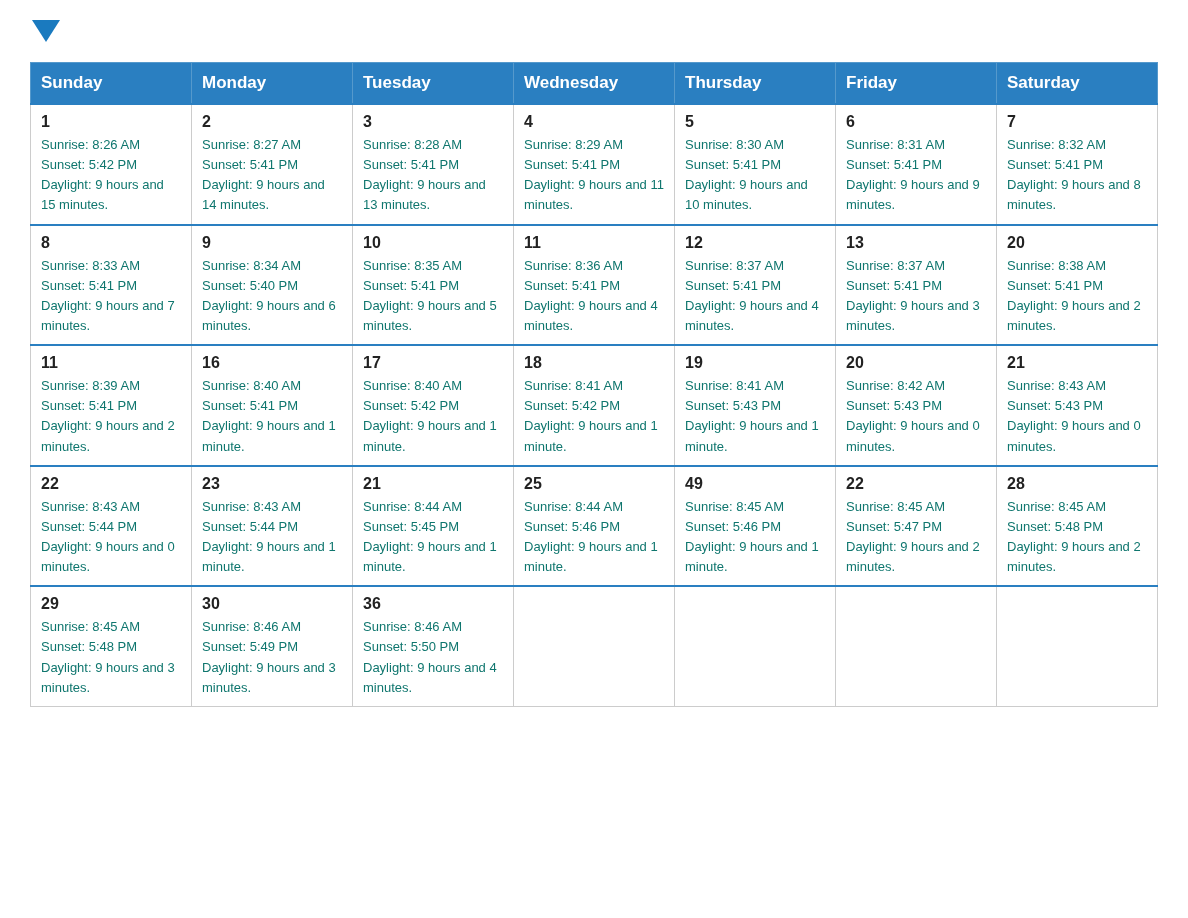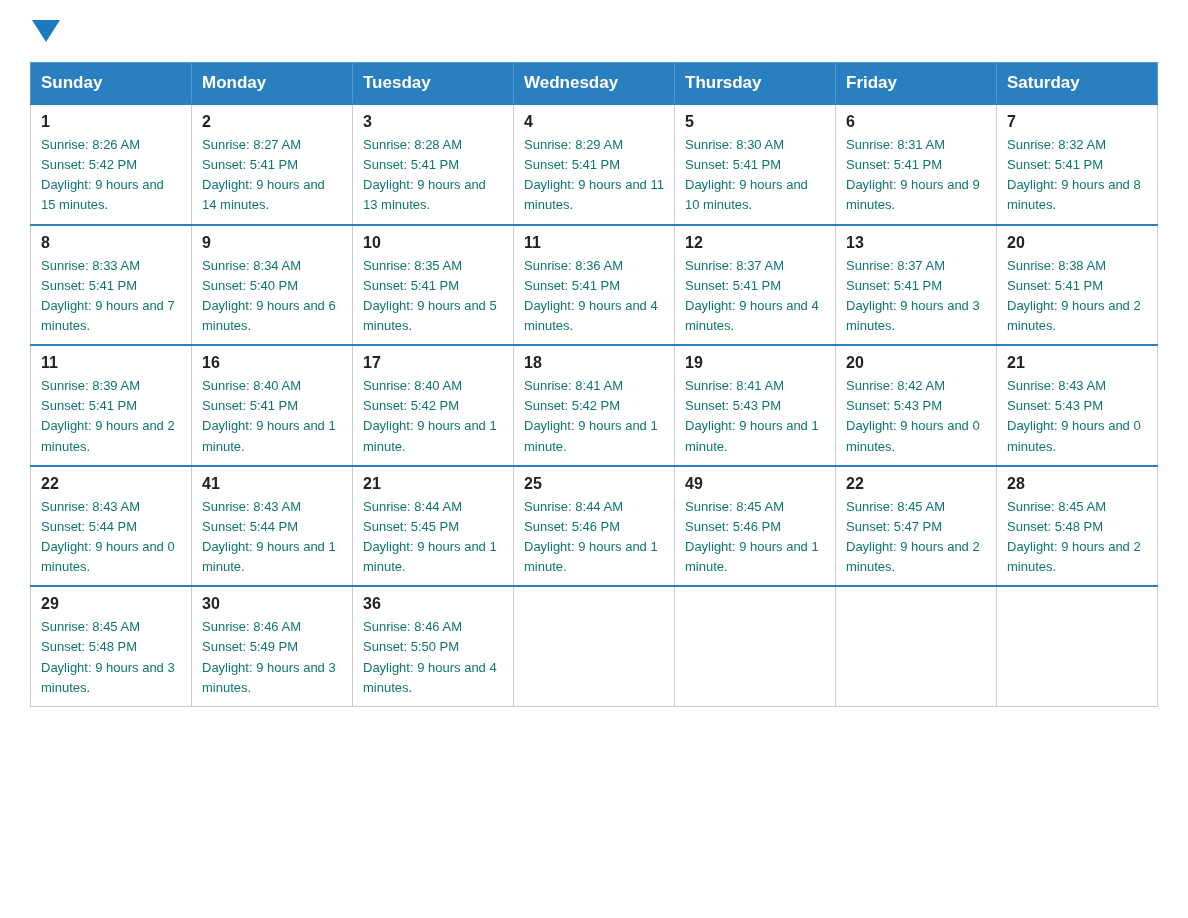--- a/index.html
+++ b/index.html
@@ -216,21 +216,21 @@
         <div class="day-num">21</div>
         <div class="day-info">Sunrise: 8:43 AM<br>Sunset: 5:43 PM<br>Daylight: 9 hours and 0 minutes.</div>
       </td>
       </tr>
       <tr class="week-row">
         <td>
         <div class="day-num">22</div>
         <div class="day-info">Sunrise: 8:43 AM<br>Sunset: 5:44 PM<br>Daylight: 9 hours and 0 minutes.</div>
       </td>
         <td>
-        <div class="day-num">41</div>
+        <div class="day-num">23</div>
         <div class="day-info">Sunrise: 8:43 AM<br>Sunset: 5:44 PM<br>Daylight: 9 hours and 1 minute.</div>
       </td>
         <td>
         <div class="day-num">21</div>
         <div class="day-info">Sunrise: 8:44 AM<br>Sunset: 5:45 PM<br>Daylight: 9 hours and 1 minute.</div>
       </td>
         <td>
         <div class="day-num">25</div>
         <div class="day-info">Sunrise: 8:44 AM<br>Sunset: 5:46 PM<br>Daylight: 9 hours and 1 minute.</div>
       </td>

